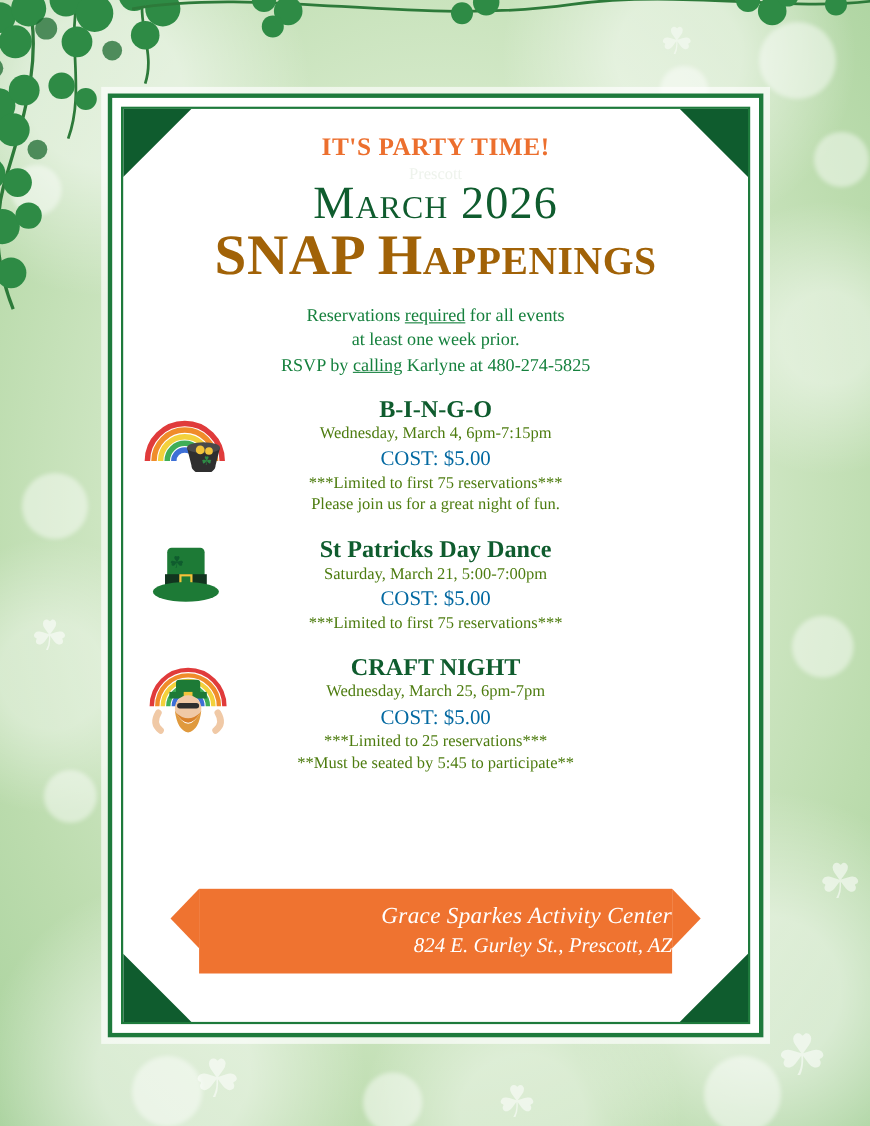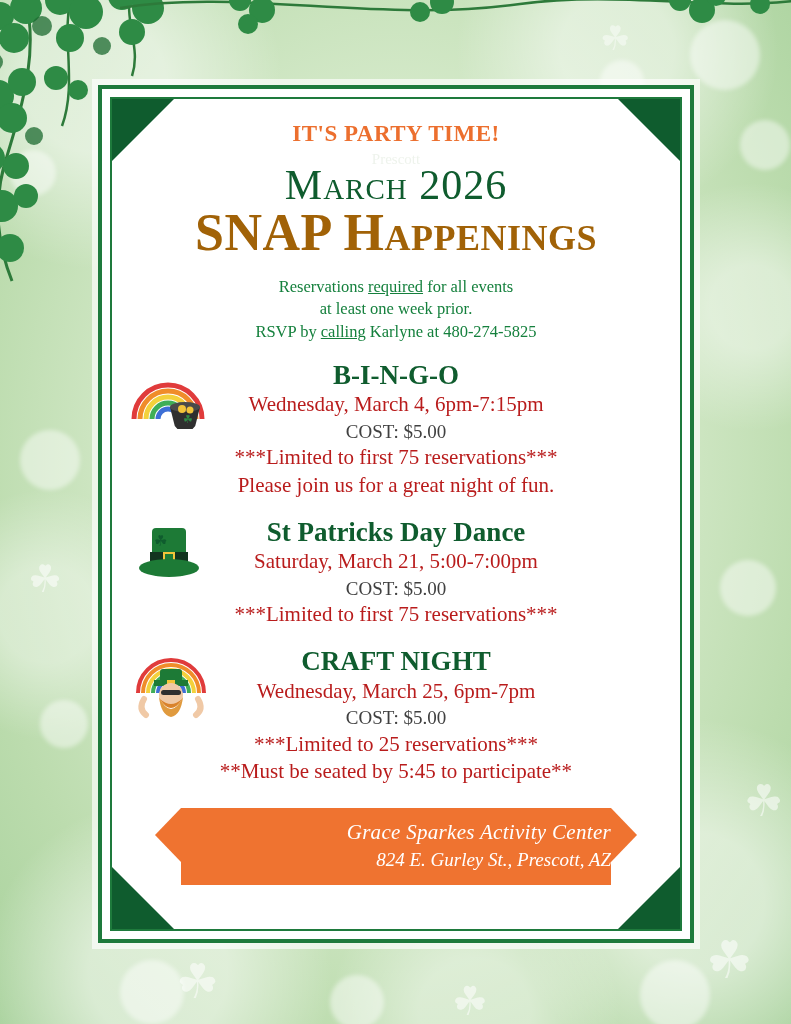--- a/index.html
+++ b/index.html
@@ -141,34 +141,34 @@
     color: #15803d;
     line-height: 1.35;
   }
   .reservations u { text-decoration: underline; }
 
   .event {
     position: relative;
     margin-top: 16px;
   }
   .event-head {
-    font-size: 27px;
+    font-size: 22px;
     color: #0f5c2e;
     font-weight: bold;
     line-height: 1.2;
   }
   .event-head.plain { font-weight: bold; }
   .event-line {
-    font-size: 21px;
-    color: #b91c1c;
+    font-size: 15px;
+    color: #4d7c0f;
     line-height: 1.32;
   }
   .cost {
     font-size: 19px;
-    color: #404040;
+    color: #0369a1;
     line-height: 1.34;
   }
 
   .icon {
     position: absolute;
     left: -6px;
     font-size: 46px;
     line-height: 1;
     user-select: none;
   }

